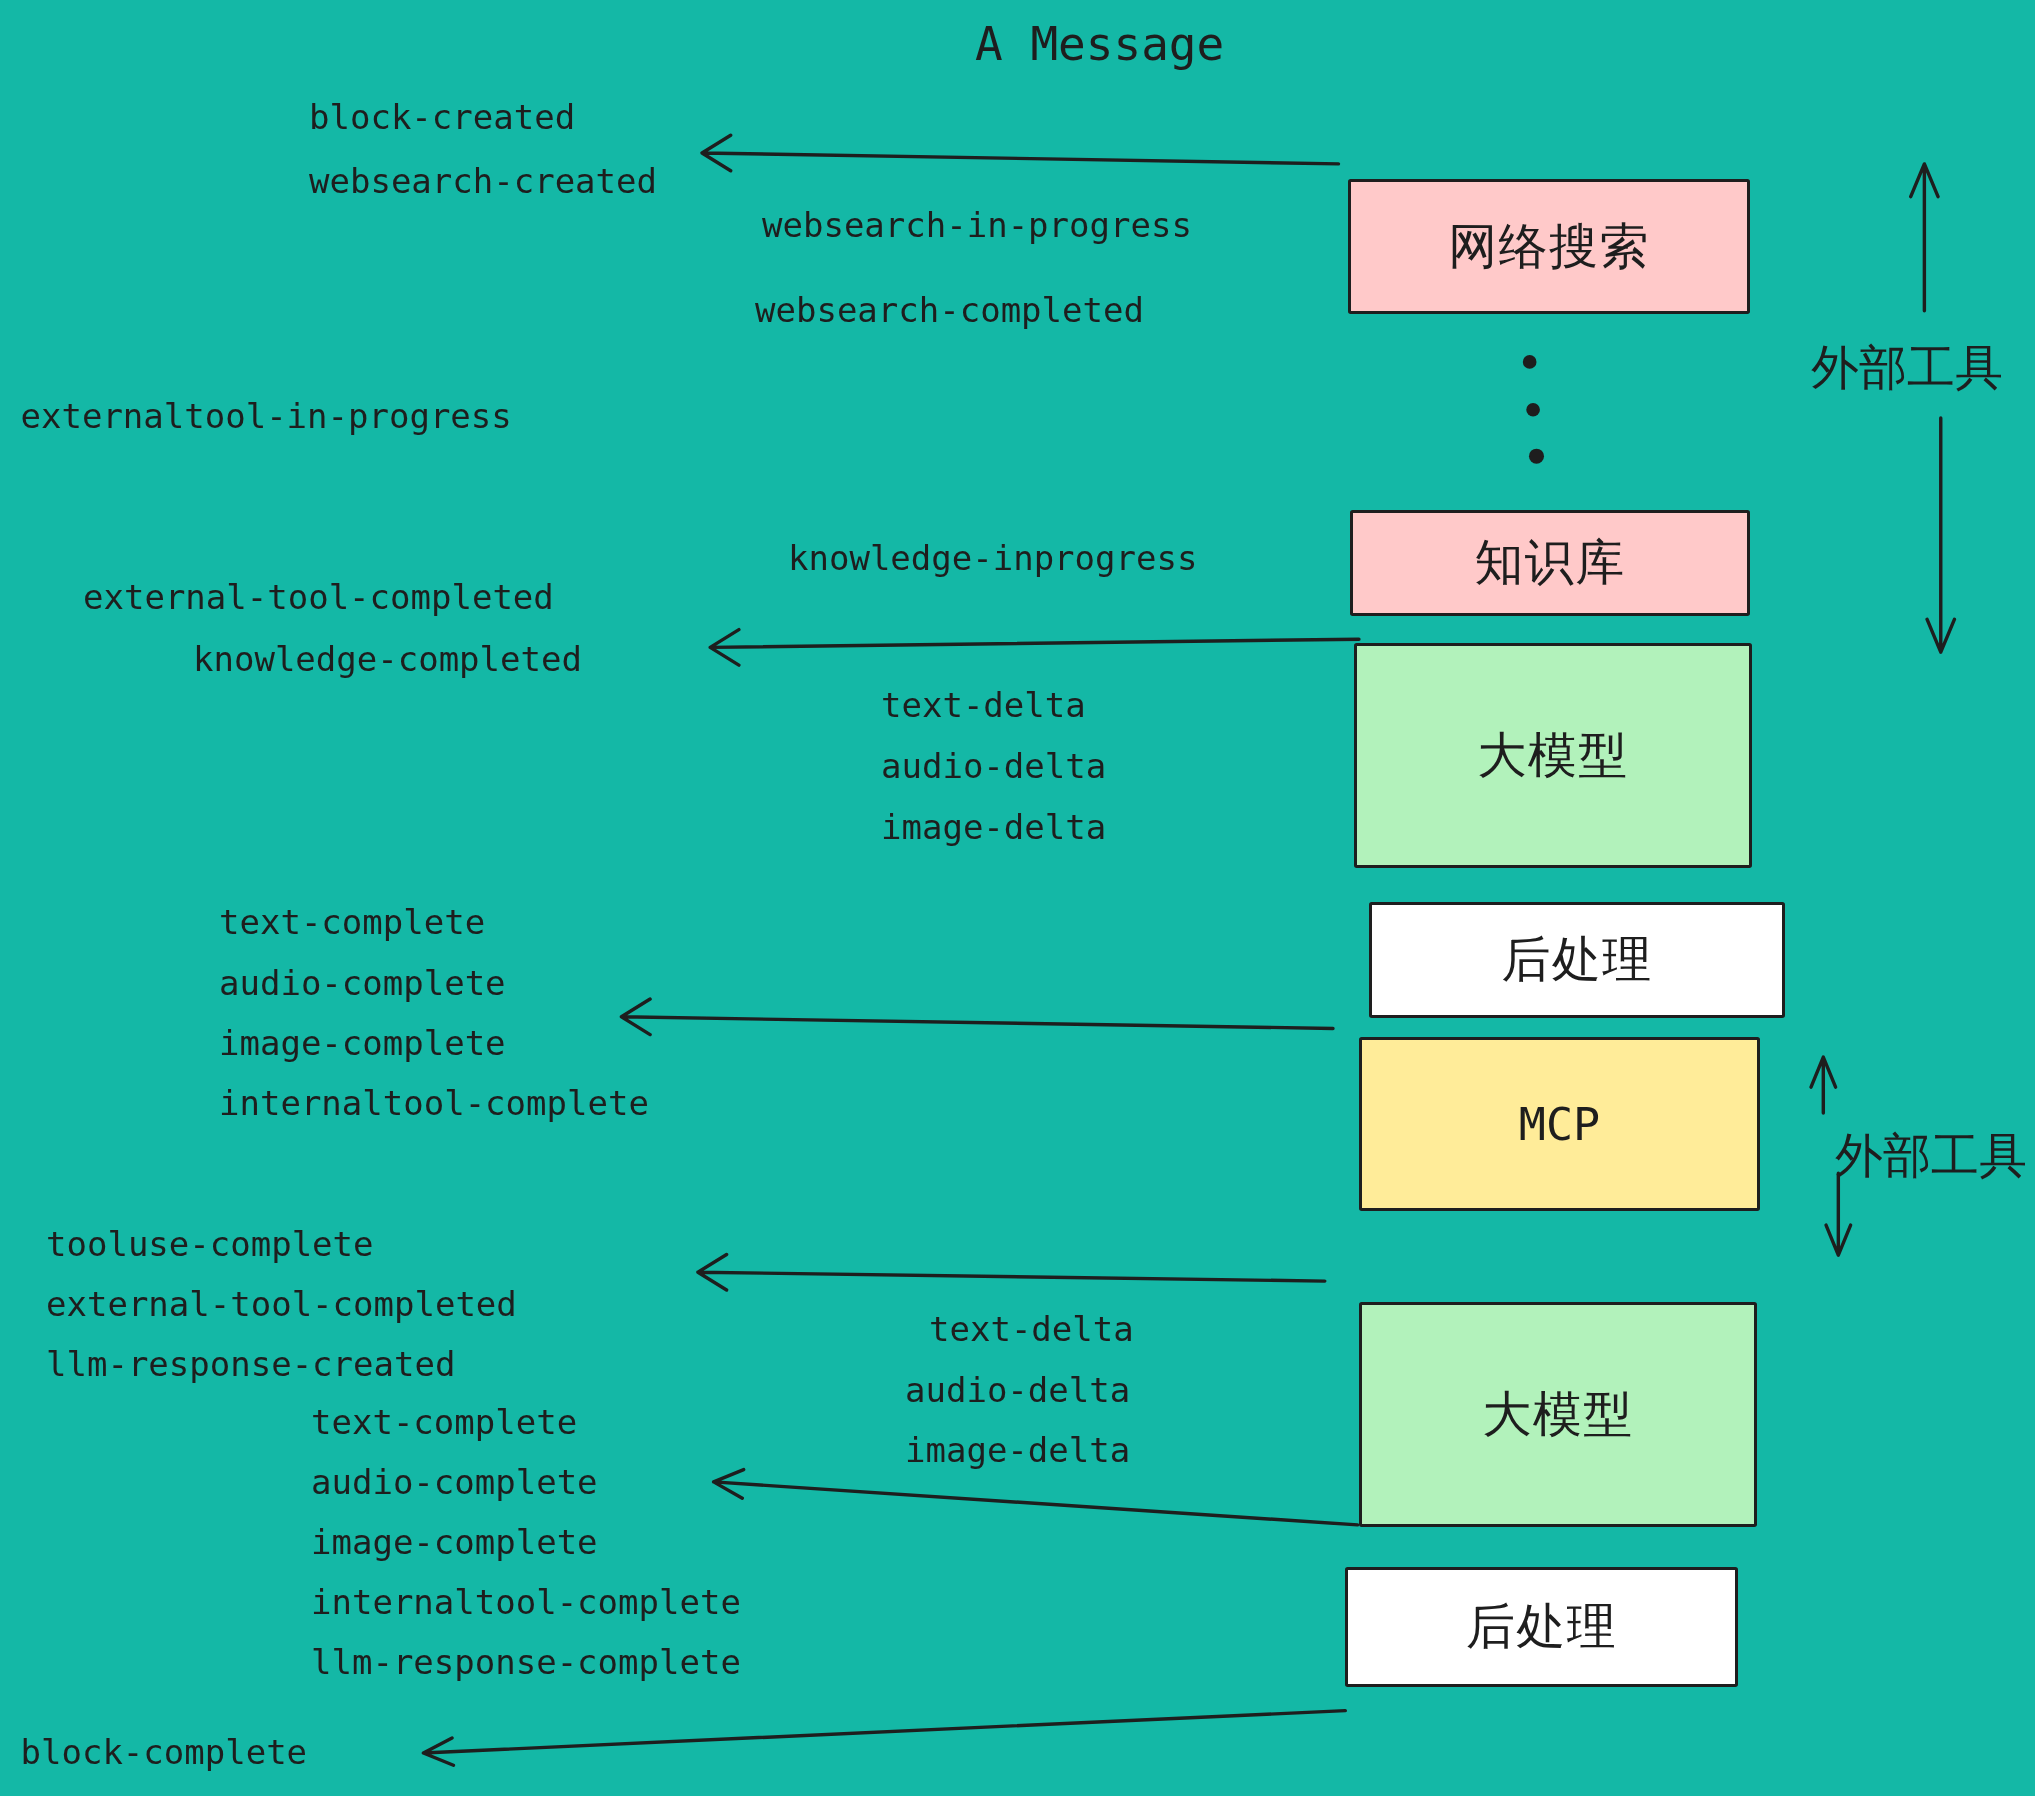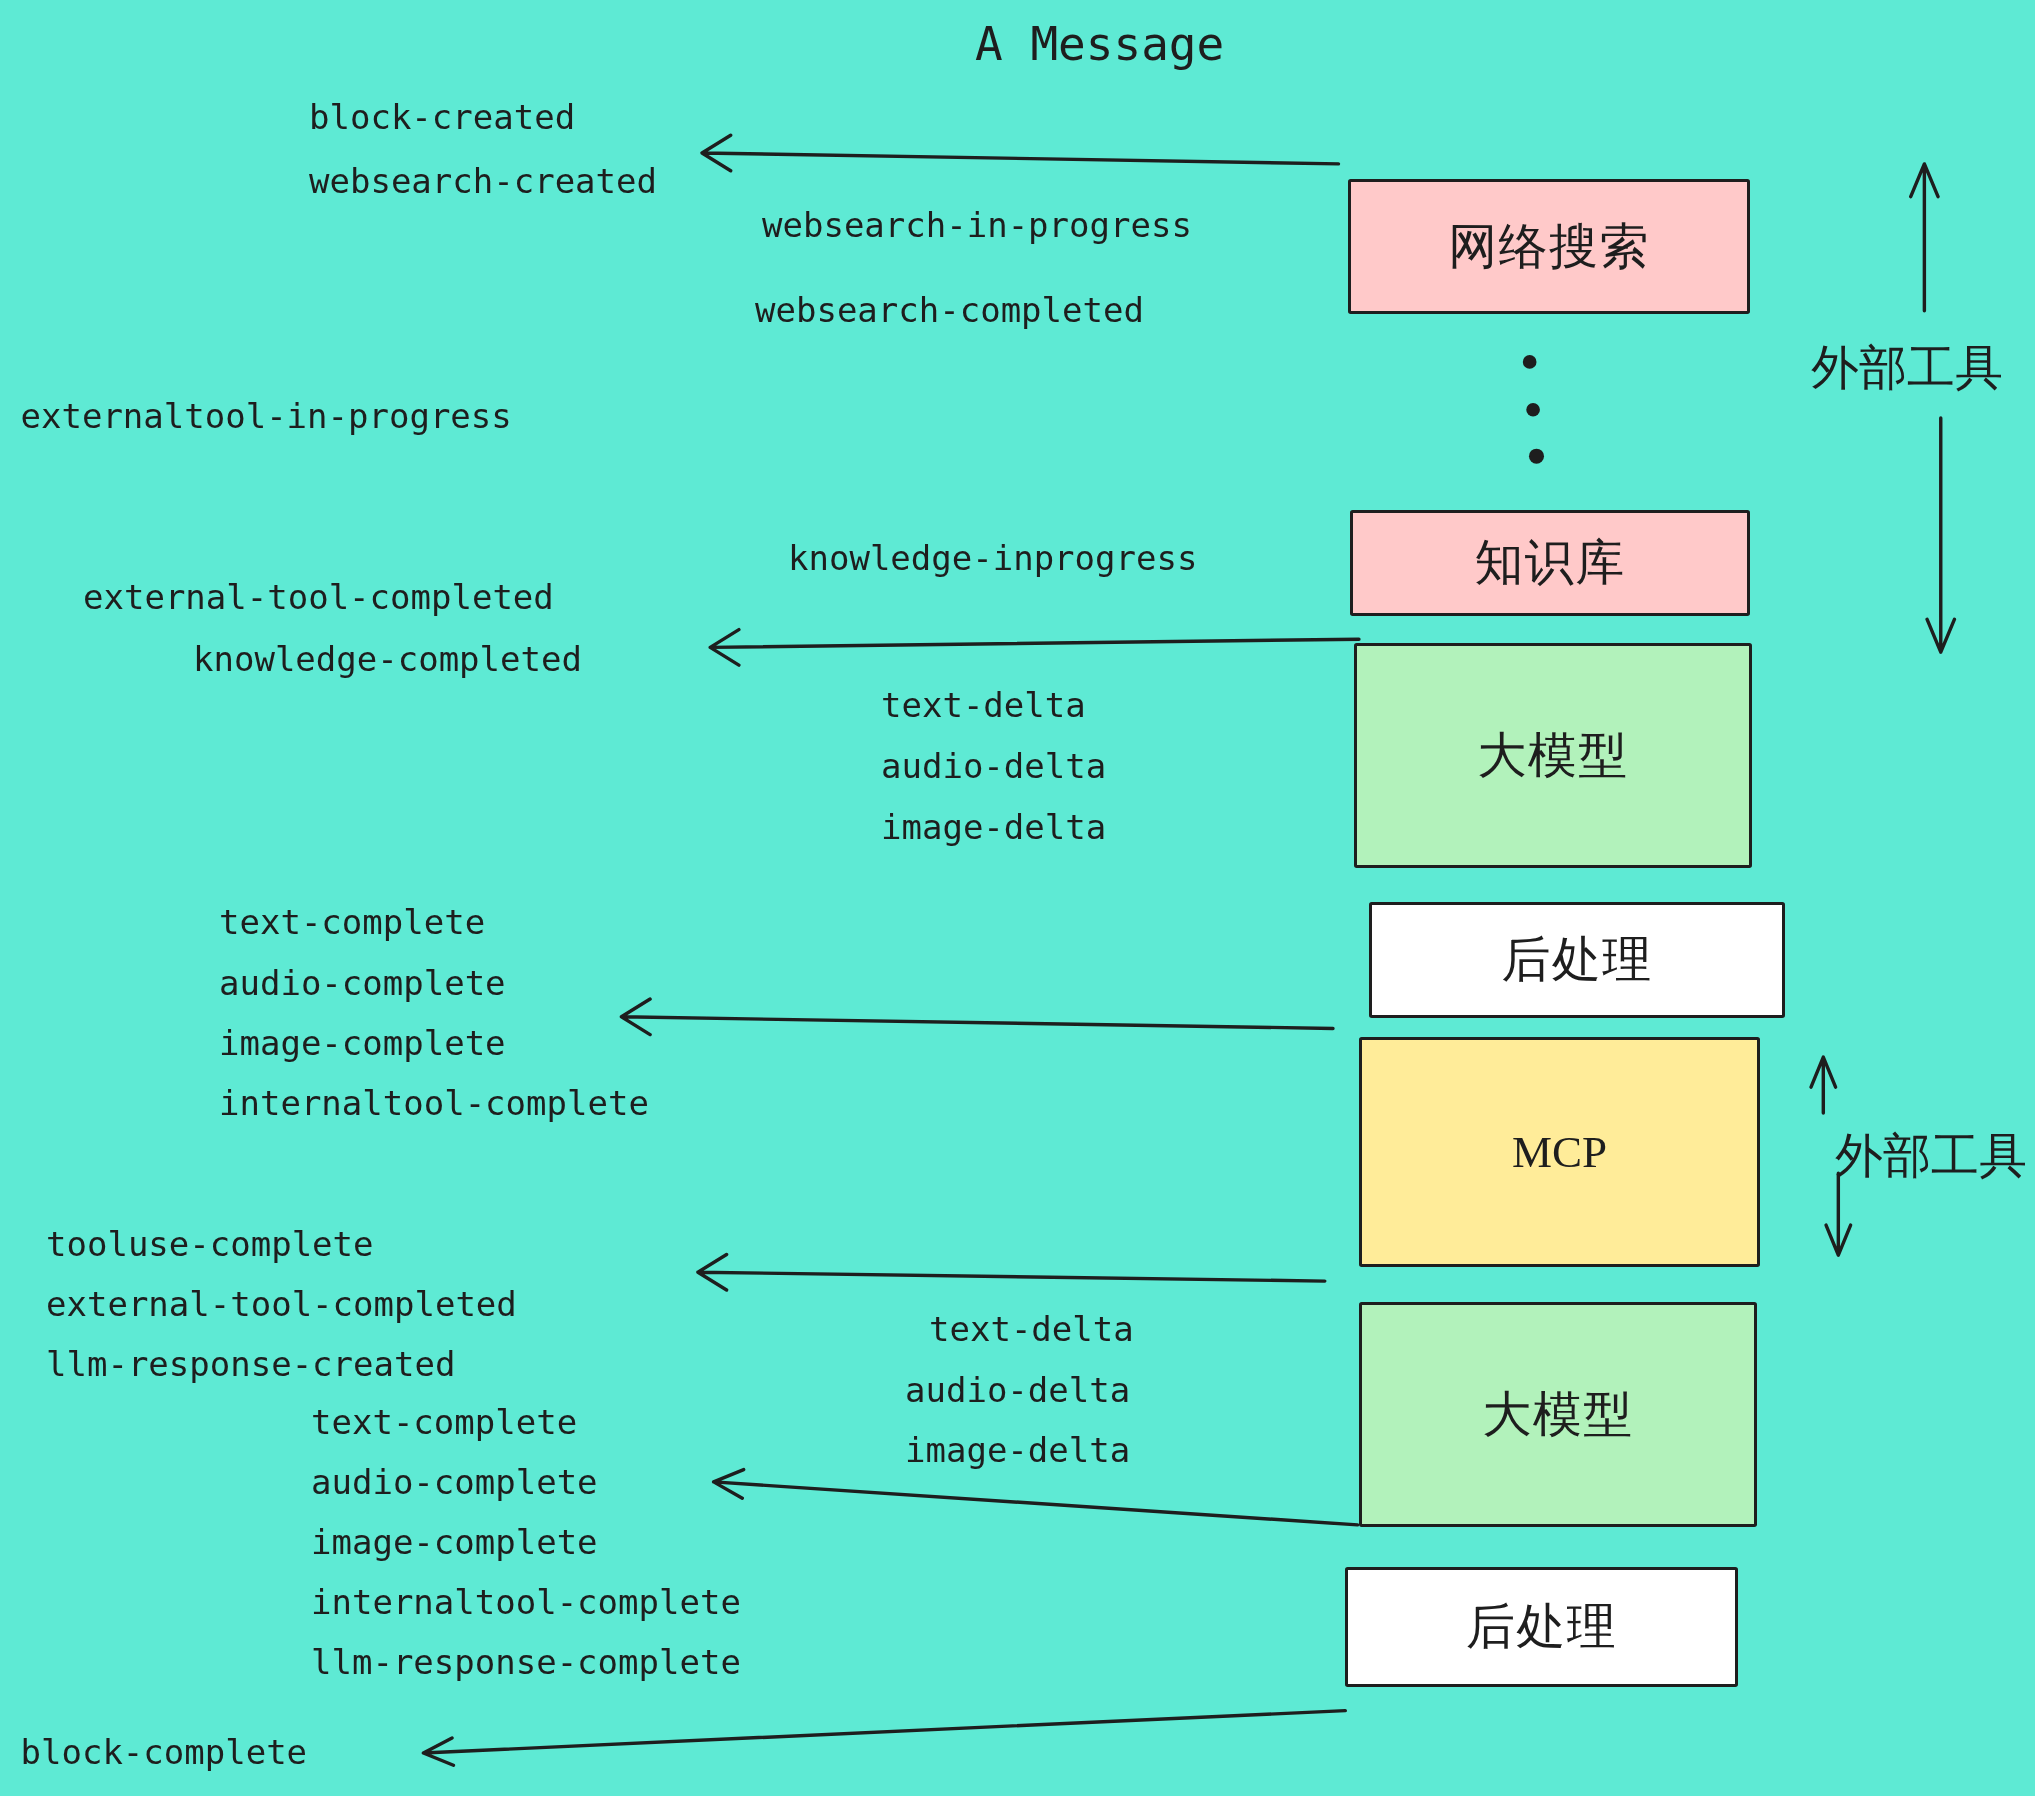--- a/index.html
+++ b/index.html
@@ -1,17 +1,17 @@
 <!DOCTYPE html>
 <html style="font-size:11px"><head>
 <meta charset="utf-8">
 <style>
   html,body{margin:0;padding:0;background:#ffffff;}
   .canvas{
-    position:relative;width:2035px;height:1796px;background:#5eead4;
+    position:relative;width:2035px;height:1796px;background:#14b8a6;
     overflow:hidden;color:#1e1e1e;
     font-family:"DejaVu Sans Mono","Liberation Mono",monospace;
   }
   .overlay{position:absolute;left:0;top:0;}
   .title{
     position:absolute;font-size:46px;line-height:57px;white-space:nowrap;
     font-family:"DejaVu Sans Mono","Liberation Mono",monospace;
   }
   .evt{
     position:absolute;font-size:34px;line-height:55px;white-space:nowrap;
@@ -93,21 +93,21 @@
   </div>
   <div class="box" style="left: 1350px; top: 510px; width: 400px; height: 106px; background-color: rgb(255, 201, 201);">
     <span>知识库</span>
   </div>
   <div class="box" style="left: 1354px; top: 643px; width: 398px; height: 225px; background-color: rgb(178, 242, 187);">
     <span>大模型</span>
   </div>
   <div class="box" style="left: 1369px; top: 902px; width: 416px; height: 116px; background-color: rgb(255, 255, 255);">
     <span>后处理</span>
   </div>
-  <div class="box mono" style="left: 1359px; top: 1037px; width: 401px; height: 230px; background-color: rgb(255, 236, 153); font-family: Liberation Serif, serif;">
+  <div class="box mono" style="left: 1359px; top: 1037px; width: 401px; height: 174px; background-color: rgb(255, 236, 153);">
     <span>MCP</span>
   </div>
   <div class="box" style="left: 1359px; top: 1302px; width: 398px; height: 225px; background-color: rgb(178, 242, 187);">
     <span>大模型</span>
   </div>
   <div class="box" style="left: 1345px; top: 1567px; width: 393px; height: 120px; background-color: rgb(255, 255, 255);">
     <span>后处理</span>
   </div>
 
   <div class="side-label" style="left:1811px;top:339px">外部工具</div>

